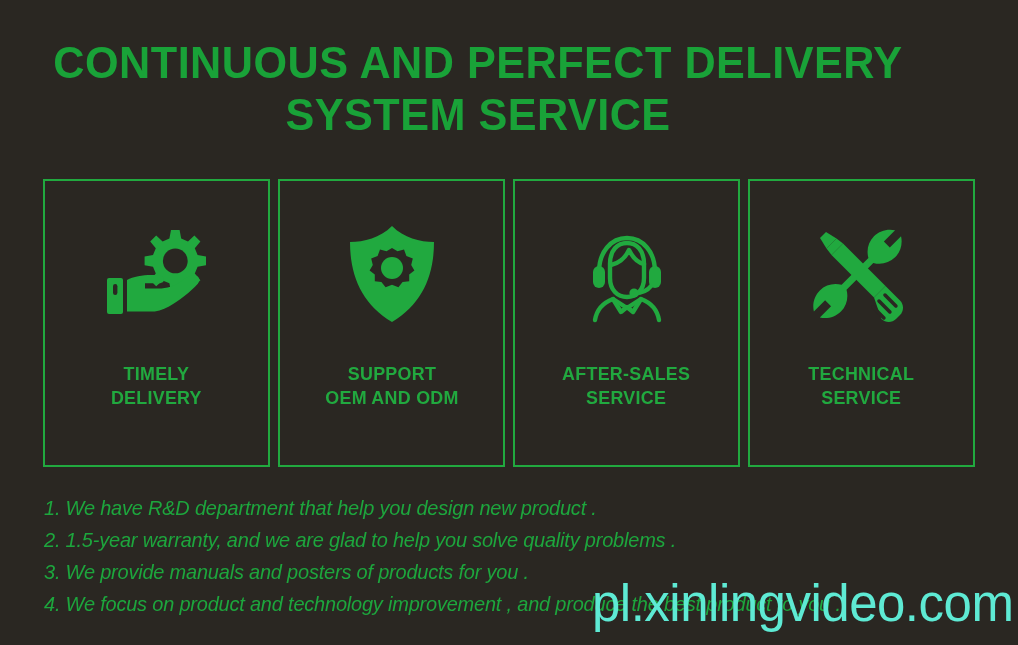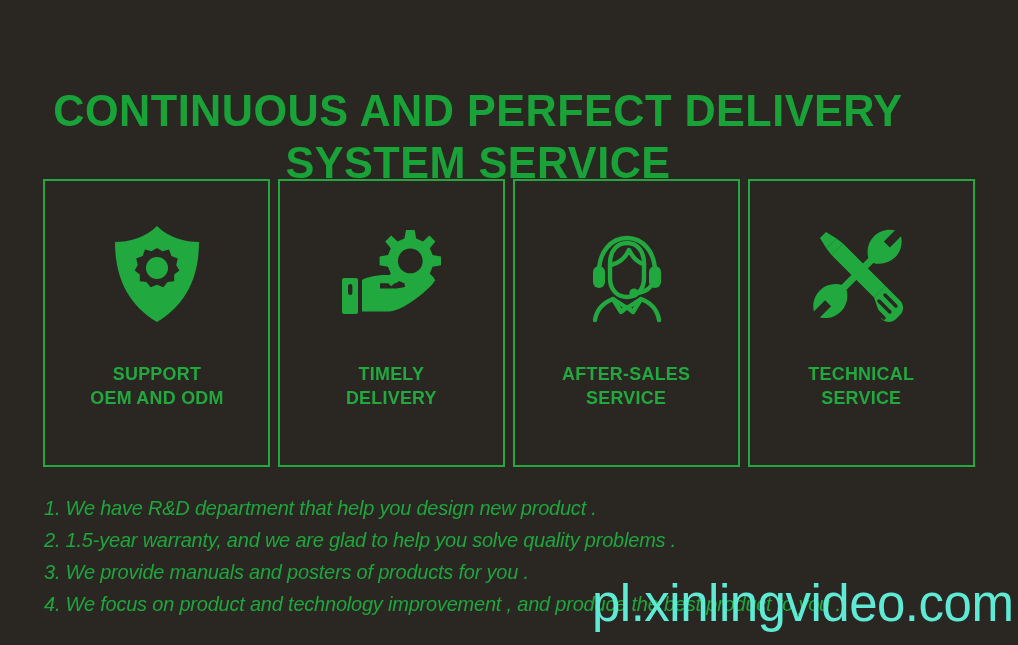--- a/index.html
+++ b/index.html
@@ -21,21 +21,20 @@
   }
 
   
   .title-block {
     position: absolute;
     left: 0;
     top: 40px;
     width: 956px;
     text-align: center;
     line-height: 1.0;
-    margin-top: 48px;
   }
   .title-line {
     display: block;
     color: #19a238;
     font-family: "Liberation Sans", sans-serif;
     font-weight: bold;
     font-size: 45px;
     letter-spacing: 0.5px;
     transform: scaleX(0.96);
     transform-origin: center;
@@ -127,45 +126,45 @@
 
   <div class="title-block">
     <span class="title-line">CONTINUOUS AND PERFECT DELIVERY</span>
     <span class="title-line second">SYSTEM SERVICE</span>
   </div>
 
   <div class="cards">
 
     <div class="card">
       <div class="card-icon">
-        <svg width="96" height="100" viewBox="0 0 96 100" aria-hidden="true">
-          <path d="M48 2 C36 14 20 18 6 18 C6 52 18 80 48 98 C78 80 90 52 90 18 C76 18 60 14 48 2 Z" fill="#21a93f"></path>
-          <path d="M48 24 L53.5 27.2 L60 25.6 L62.4 32 L68.8 34.4 L67.2 40.9 L70.4 46.4 L65.2 50.6 L65.2 57.2 L58.6 58 L54.4 63.2 L48 60.8 L41.6 63.2 L37.4 58 L30.8 57.2 L30.8 50.6 L25.6 46.4 L28.8 40.9 L27.2 34.4 L33.6 32 L36 25.6 L42.5 27.2 Z" fill="#2a2722"></path>
-          <circle cx="48" cy="44" r="11" fill="#21a93f"></circle>
-        </svg>
-      </div>
-      <div class="card-label">
-        <span class="lbl-line">SUPPORT</span>
-        <span class="lbl-line">OEM AND ODM</span>
-      </div>
-    </div>
-
-    <div class="card">
-      <div class="card-icon">
         <svg width="108" height="92" viewBox="0 0 108 92" aria-hidden="true">
           <path d="M68 2 L76.6 2 L78.2 10.6 L85 13.4 L91.4 7.6 L97.4 13.6 L91.8 20.2 L94.6 27 L103 28.6 L103 37.2 L94.6 38.8 L91.8 45.6 L97.4 52.2 L91.4 58.2 L85 52.4 L78.2 55.2 L76.6 63.8 L68 63.8 L66.4 55.2 L59.6 52.4 L53.2 58.2 L47.2 52.2 L52.8 45.6 L50 38.8 L41.6 37.2 L41.6 28.6 L50 27 L52.8 20.2 L47.2 13.6 L53.2 7.6 L59.6 13.4 L66.4 10.6 Z" fill="#21a93f"></path>
           <circle cx="72.3" cy="32.9" r="12.4" fill="#2a2722"></circle>
           <path d="M24 52 C31 48 42 46.5 52 47 C58 47.3 61 48.6 61 51.4 C61 54 58.6 55.3 54.4 55.3 L42 55.3 L42 60.4 L58.5 60.4 C67 60.4 74 56.4 80.5 51.6 C85 48.3 89 46.6 92.6 47.6 C96.4 48.6 97.6 52.4 94.8 55.7 C88 63.6 75.6 73 66 78.4 C59.6 82 53.4 83.6 47 83.6 L24 83.6 Z" fill="#21a93f"></path>
           <rect x="4" y="50" width="16" height="36" rx="2" fill="#21a93f"></rect>
           <rect x="10" y="56" width="4.4" height="11" rx="2.2" fill="#2a2722"></rect>
         </svg>
       </div>
       <div class="card-label">
         <span class="lbl-line">TIMELY</span>
         <span class="lbl-line">DELIVERY</span>
+      </div>
+    </div>
+
+    <div class="card">
+      <div class="card-icon">
+        <svg width="96" height="100" viewBox="0 0 96 100" aria-hidden="true">
+          <path d="M48 2 C36 14 20 18 6 18 C6 52 18 80 48 98 C78 80 90 52 90 18 C76 18 60 14 48 2 Z" fill="#21a93f"></path>
+          <path d="M48 24 L53.5 27.2 L60 25.6 L62.4 32 L68.8 34.4 L67.2 40.9 L70.4 46.4 L65.2 50.6 L65.2 57.2 L58.6 58 L54.4 63.2 L48 60.8 L41.6 63.2 L37.4 58 L30.8 57.2 L30.8 50.6 L25.6 46.4 L28.8 40.9 L27.2 34.4 L33.6 32 L36 25.6 L42.5 27.2 Z" fill="#2a2722"></path>
+          <circle cx="48" cy="44" r="11" fill="#21a93f"></circle>
+        </svg>
+      </div>
+      <div class="card-label">
+        <span class="lbl-line">SUPPORT</span>
+        <span class="lbl-line">OEM AND ODM</span>
       </div>
     </div>
 
     <div class="card">
       <div class="card-icon">
         <svg width="96" height="100" viewBox="0 0 96 100" aria-hidden="true">
           <g fill="none" stroke="#21a93f" stroke-width="4.4" stroke-linecap="round" stroke-linejoin="round">
             <path d="M20 48 C20 28 32 14 48 14 C64 14 76 28 76 48"></path>
             <path d="M31 40 C31 26 38.5 19 48 19 C57.5 19 65 26 65 40 L65 54 C65 66 57.5 73 48 73 C38.5 73 31 66 31 54 Z"></path>
             <path d="M32 41 C38 40 46 35 50 26 C54 34 60 39 65 40"></path>

